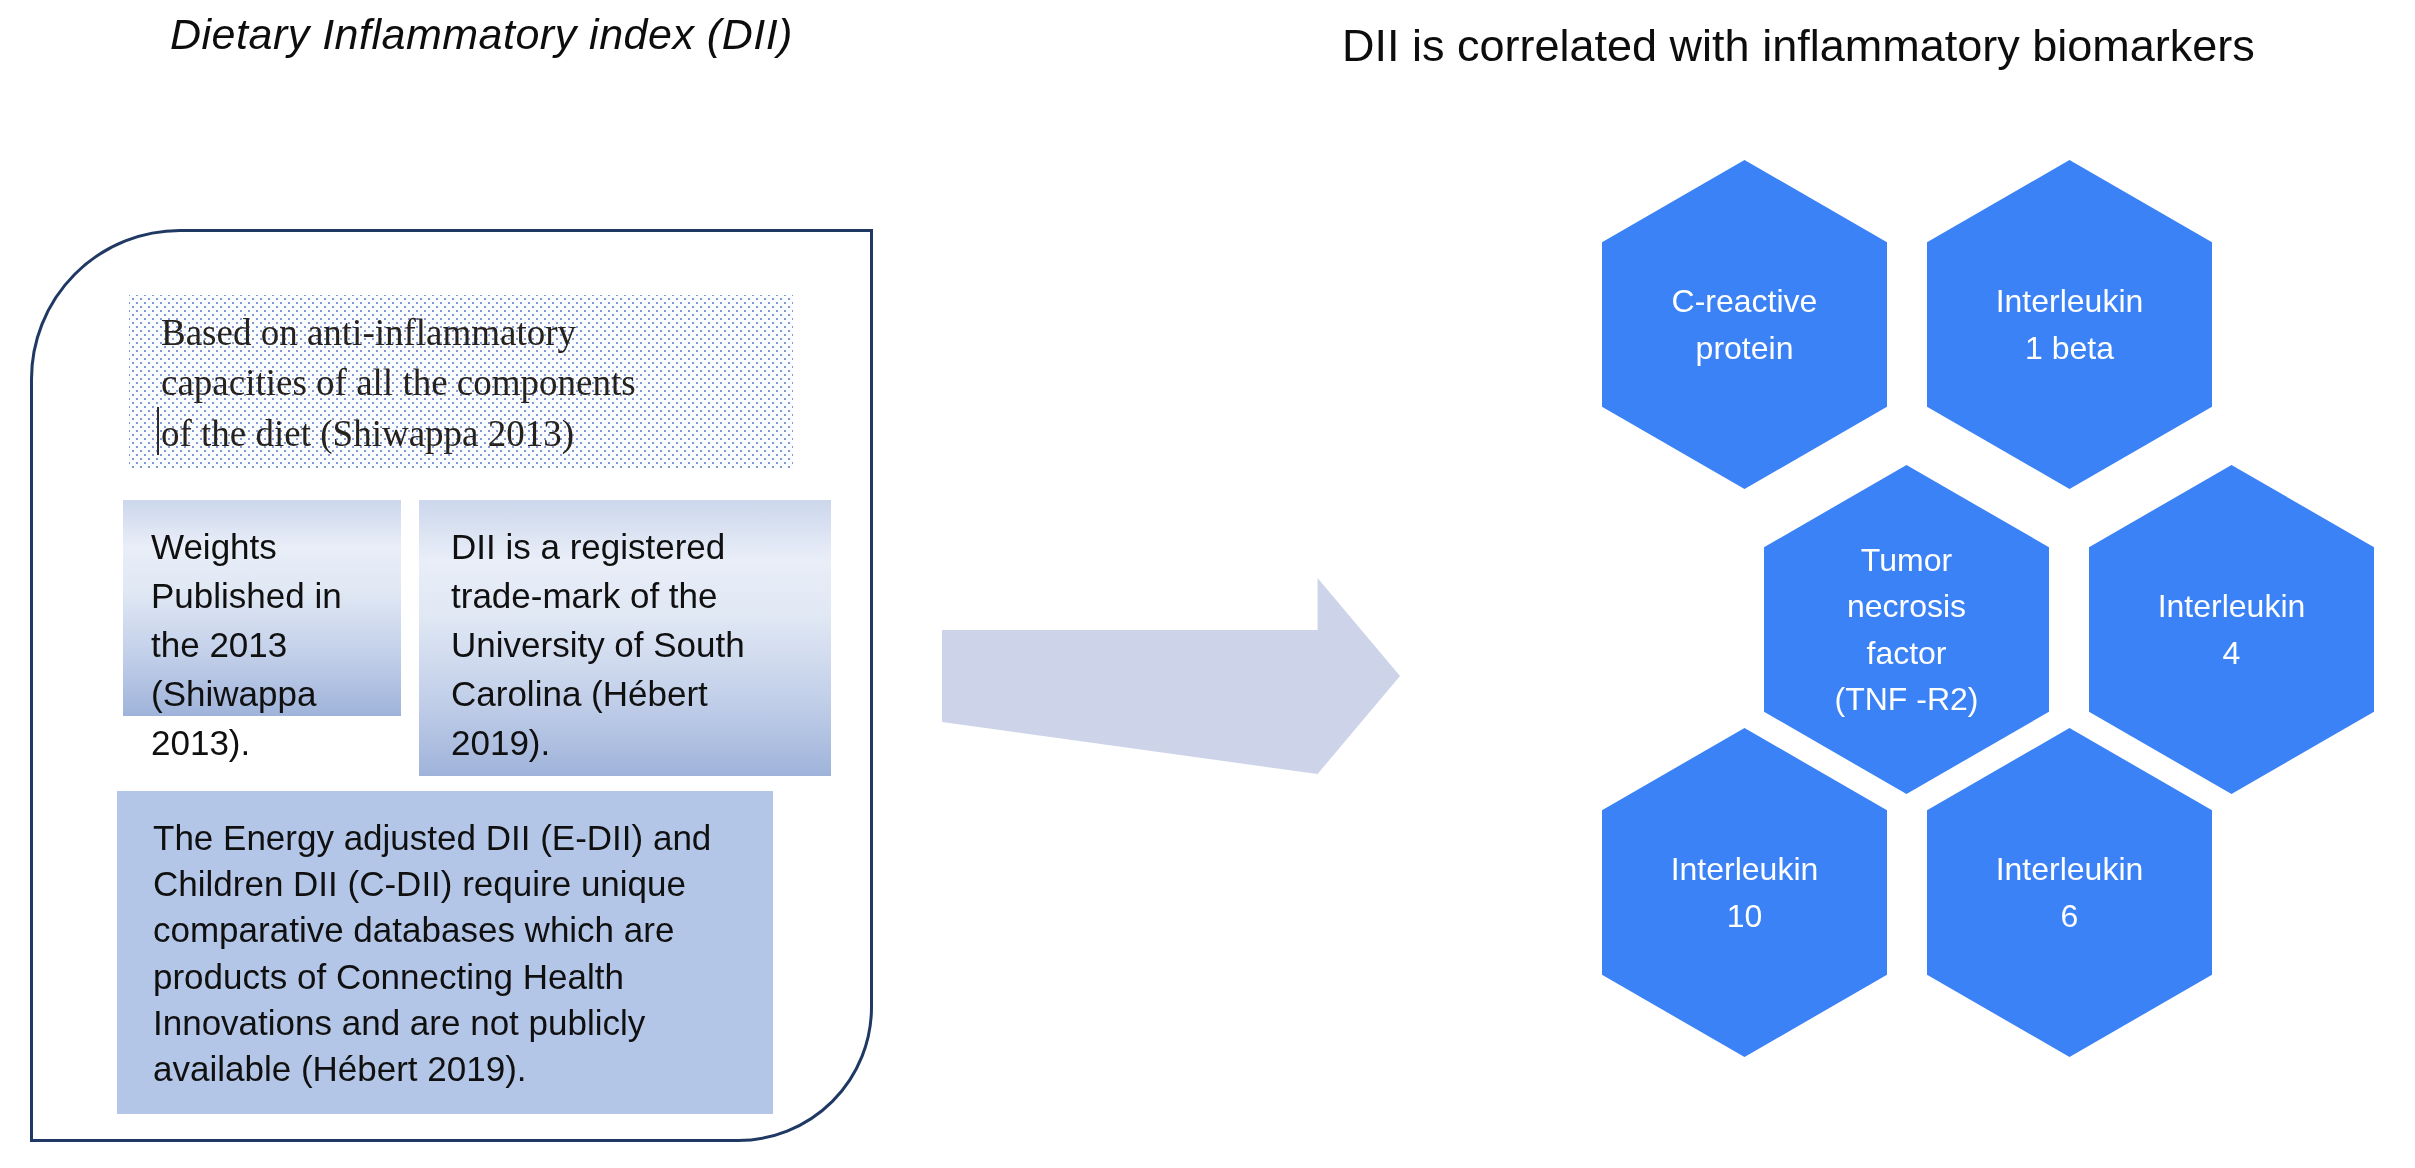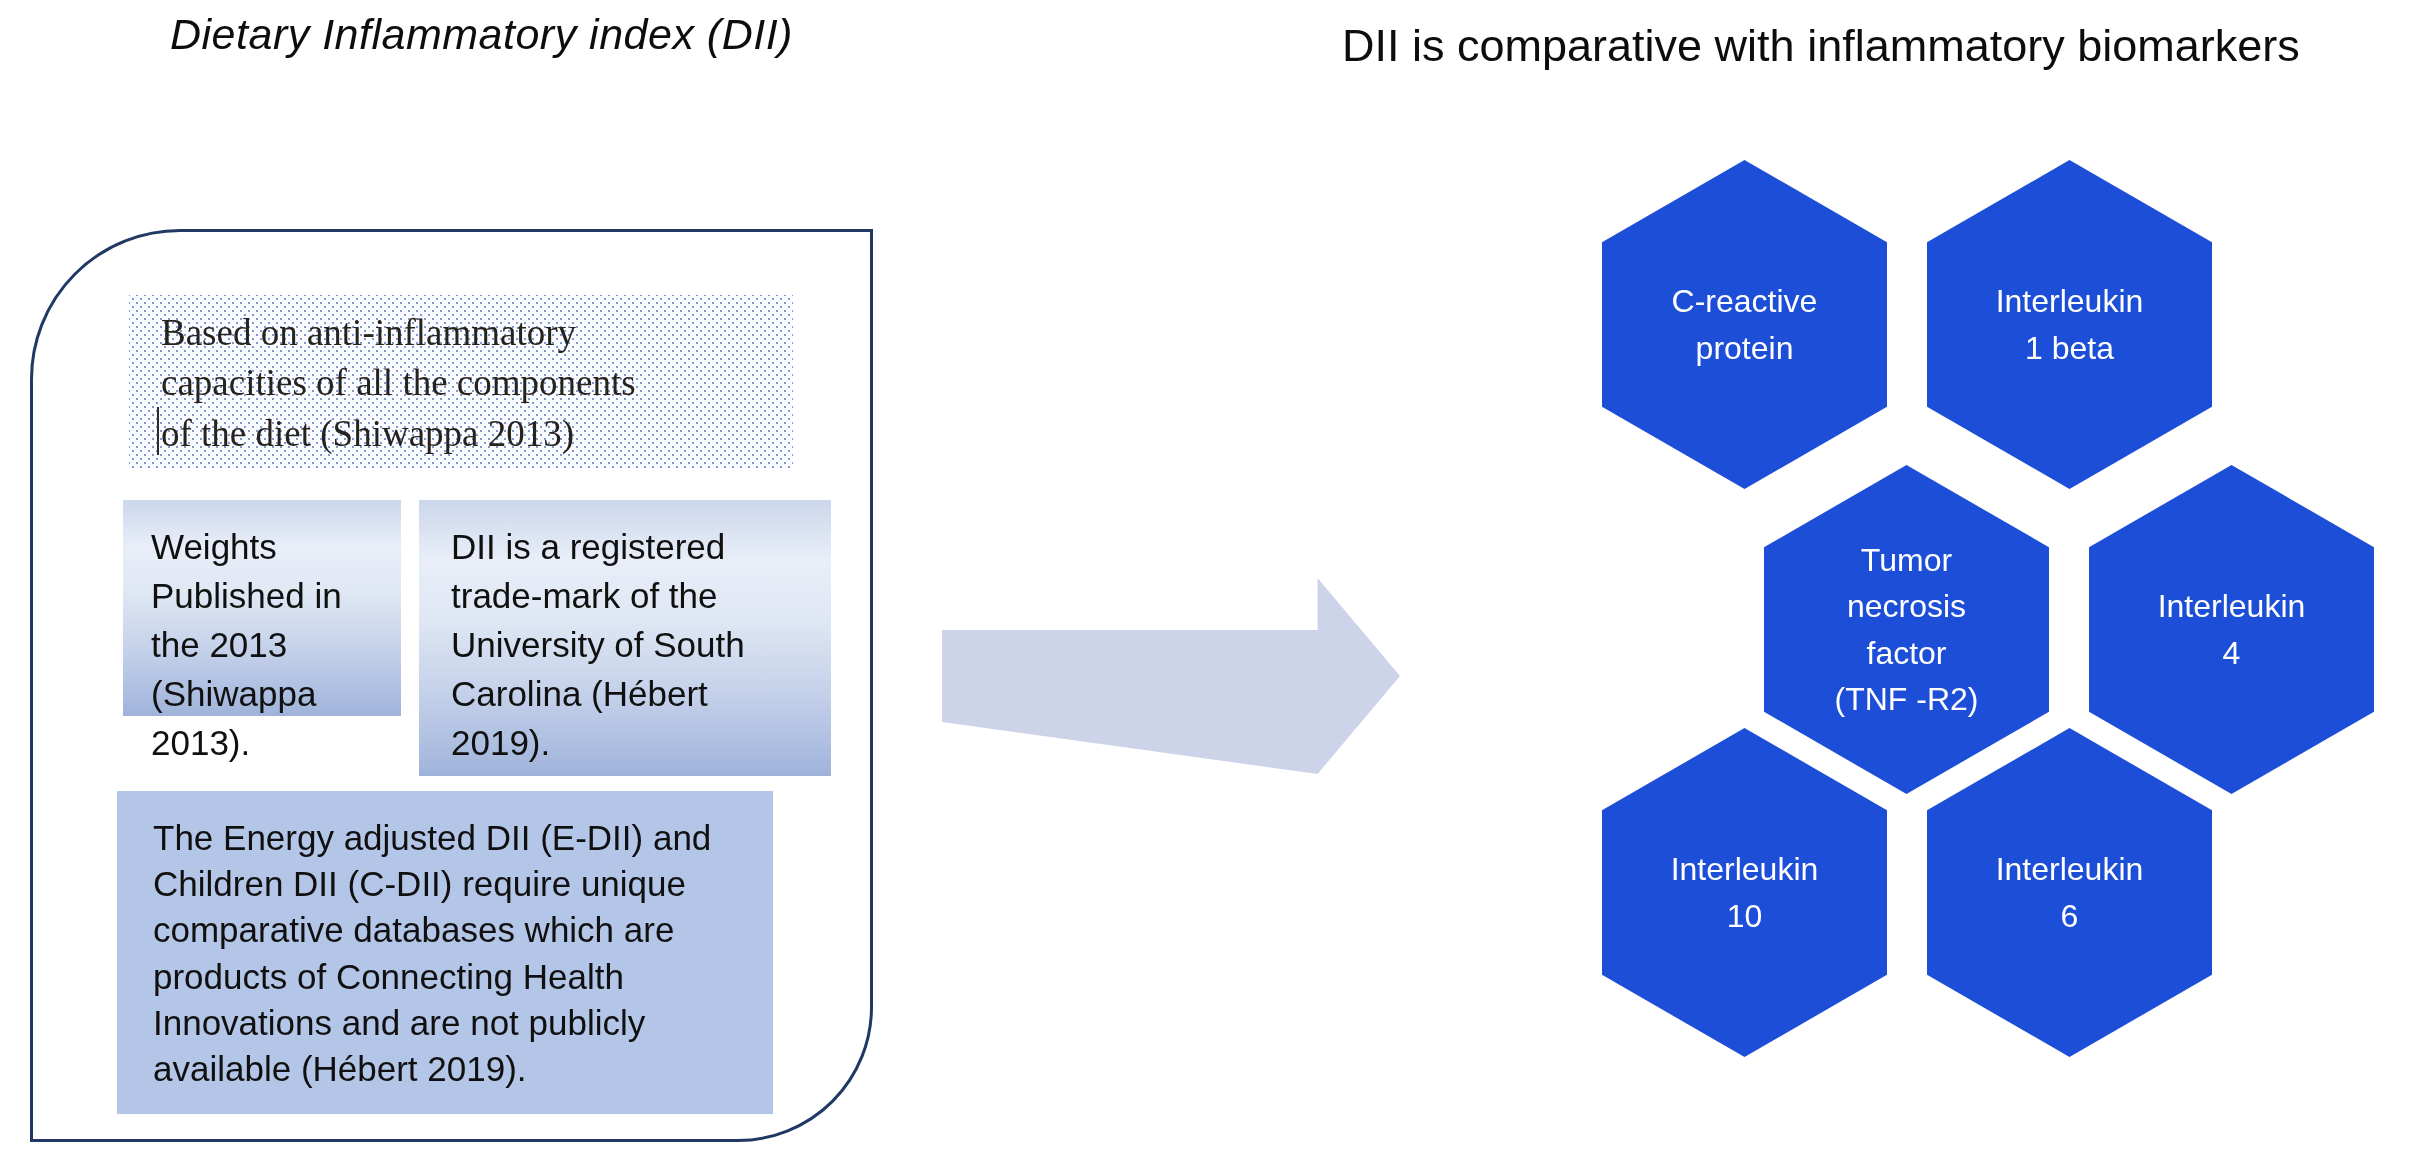--- a/index.html
+++ b/index.html
@@ -99,21 +99,21 @@
     left: 942px; top: 578px;
     width: 458px; height: 196px;
     background: #cdd4e9;
     clip-path: polygon(0 26.5%, 82% 26.5%, 82% 0%, 100% 50%, 82% 100%, 0 73.5%);
   }
 
   
   .hex {
     position: absolute;
     width: 285px; height: 329px;
-    background: #1d4ed8;
+    background: #3b82f6;
     clip-path: polygon(50% 0%, 100% 25%, 100% 75%, 50% 100%, 0% 75%, 0% 25%);
     display: flex;
     align-items: center;
     justify-content: center;
   }
   .hex-label {
     width: 190px;
     text-align: center;
     color: #ffffff;
     font-size: 32px;
@@ -125,21 +125,21 @@
   .hex-4 { left: 2089px; top: 465px; }
   .hex-5 { left: 1602px; top: 728px; }
   .hex-6 { left: 1927px; top: 728px; }
 </style>
 </head>
 <body>
 
 <div class="stage">
 
   <div class="title-left">Dietary Inflammatory index (DII)</div>
-  <div class="title-right">DII is comparative with inflammatory biomarkers</div>
+  <div class="title-right">DII is correlated with inflammatory biomarkers</div>
 
   <div class="panel">
 
     <div class="note-box">
       <div class="multiline">Based on anti-inflammatory
 capacities of all the components
 of the diet (Shiwappa 2013)</div>
       <div class="text-cursor"></div>
     </div>
 

